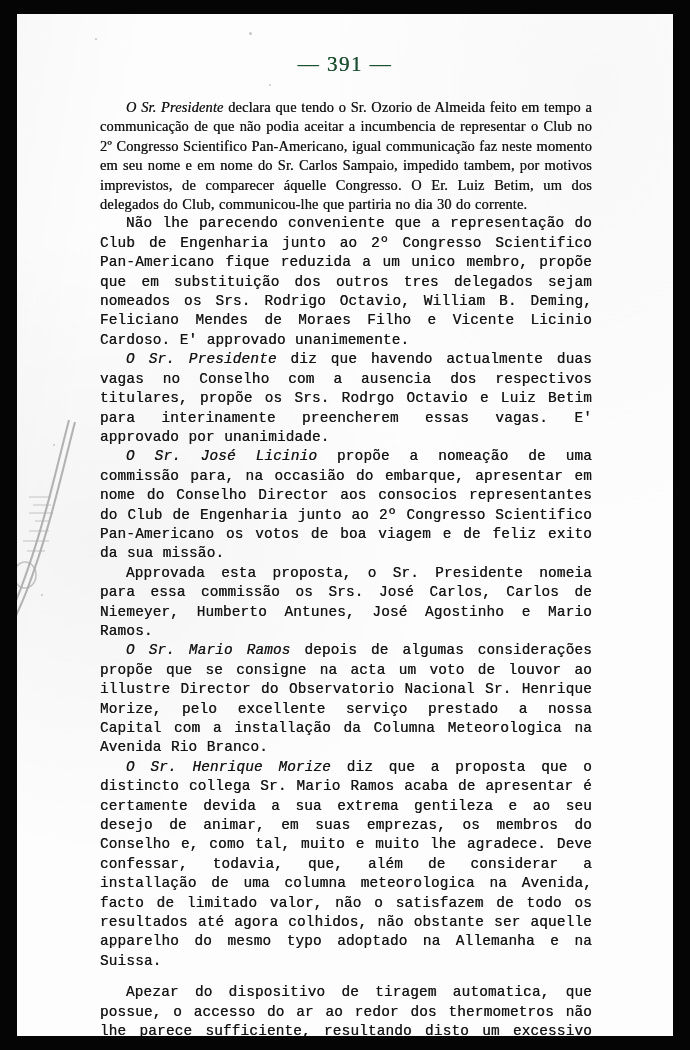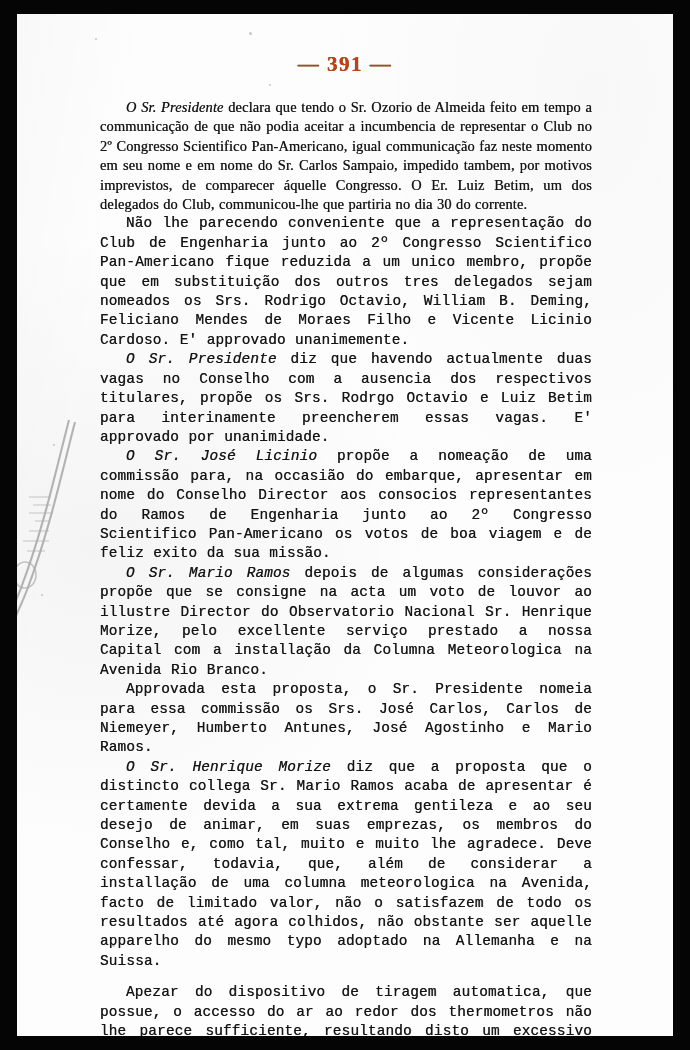--- a/index.html
+++ b/index.html
@@ -67,23 +67,23 @@
 
   
   .page-number {
     position: absolute;
     left: 0;
     right: 0;
     top: 38px;
     text-align: center;
     font-family: "Liberation Serif", "DejaVu Serif", serif;
     font-size: 21px;
-    font-weight: 700;
+    font-weight: 400;
     letter-spacing: 1.5px;
-    color: #c2410c;
+    color: #14532d;
   }
 
   .text-column {
     position: absolute;
     left: 83px;
     top: 84px;
     width: 492px;
   }
 
   .para {
@@ -169,29 +169,29 @@
 
       <p class="para ink">
         <span class="speaker"></span><span>Não lhe parecendo conveniente que a representação do Club de Engenharia junto ao 2º Congresso Scientifico Pan-Americano fique reduzida a um unico membro, propõe que em substituição dos outros tres delegados sejam nomeados os Srs. Rodrigo Octavio, William B. Deming, Feliciano Mendes de Moraes Filho e Vicente Licinio Cardoso. E' approvado unanimemente.</span>
       </p>
 
       <p class="para ink">
         <span class="speaker">O Sr. Presidente</span><span> diz que havendo actualmente duas vagas no Conselho com a ausencia dos respectivos titulares, propõe os Srs. Rodrgo Octavio e Luiz Betim para interinamente preencherem essas vagas. E' approvado por unanimidade.</span>
       </p>
 
       <p class="para ink">
-        <span class="speaker">O Sr. José Licinio</span><span> propõe a nomeação de uma commissão para, na occasião do embarque, apresentar em nome do Conselho Director aos consocios representantes do Ramos de Engenharia junto ao 2º Congresso Scientifico Pan-Americano os votos de boa viagem e de feliz exito da sua missão.</span>
+        <span class="speaker">O Sr. José Licinio</span><span> propõe a nomeação de uma commissão para, na occasião do embarque, apresentar em nome do Conselho Director aos consocios representantes do Club de Engenharia junto ao 2º Congresso Scientifico Pan-Americano os votos de boa viagem e de feliz exito da sua missão.</span>
+      </p>
+
+      <p class="para ink">
+        <span class="speaker"></span><span>Approvada esta proposta, o Sr. Presidente nomeia para essa commissão os Srs. José Carlos, Carlos de Niemeyer, Humberto Antunes, José Agostinho e Mario Ramos.</span>
       </p>
 
       <p class="para ink">
         <span class="speaker">O Sr. Mario Ramos</span><span> depois de algumas considerações propõe que se consigne na acta um voto de louvor ao illustre Director do Observatorio Nacional Sr. Henrique Morize, pelo excellente serviço prestado a nossa Capital com a installação da Columna Meteorologica na Avenida Rio Branco.</span>
-      </p>
-
-      <p class="para ink">
-        <span class="speaker"></span><span>Approvada esta proposta, o Sr. Presidente nomeia para essa commissão os Srs. José Carlos, Carlos de Niemeyer, Humberto Antunes, José Agostinho e Mario Ramos.</span>
       </p>
 
       <p class="para ink">
         <span class="speaker">O Sr. Henrique Morize</span><span> diz que a proposta que o distincto collega Sr. Mario Ramos acaba de apresentar é certamente devida a sua extrema gentileza e ao seu desejo de animar, em suas emprezas, os membros do Conselho e, como tal, muito e muito lhe agradece. Deve confessar, todavia, que, além de considerar a installação de uma columna meteorologica na Avenida, facto de limitado valor, não o satisfazem de todo os resultados até agora colhidos, não obstante ser aquelle apparelho do mesmo typo adoptado na Allemanha e na Suissa.</span>
       </p>
 
       <p class="para ink gap-before">
         <span class="speaker"></span><span>Apezar do dispositivo de tiragem automatica, que possue, o accesso do ar ao redor dos thermometros não lhe parece sufficiente, resultando disto um excessivo aquecimento causado pelas paredes metallicas, que, em clima mais frio, como o da Europa Central, não tem a mesma importancia do que aqui. Foi obrigado a mandar retirar o thermometro de maximas, para fazer na sua montage uma modificação da qual espera a diminuição do effeito da irradiação solar, por estar esse instrumento na direcção N. W. na abertura deixada pela rua dos Ourives, por onde lhe bate o sol das 14 horas em diante, causando uma elevação das maximas nelle marcadas de cerca de 5 a 6 gráos em relação ás do Castello, sendo a temperatura, em dado momento, mais alta</span>
       </p>
 

